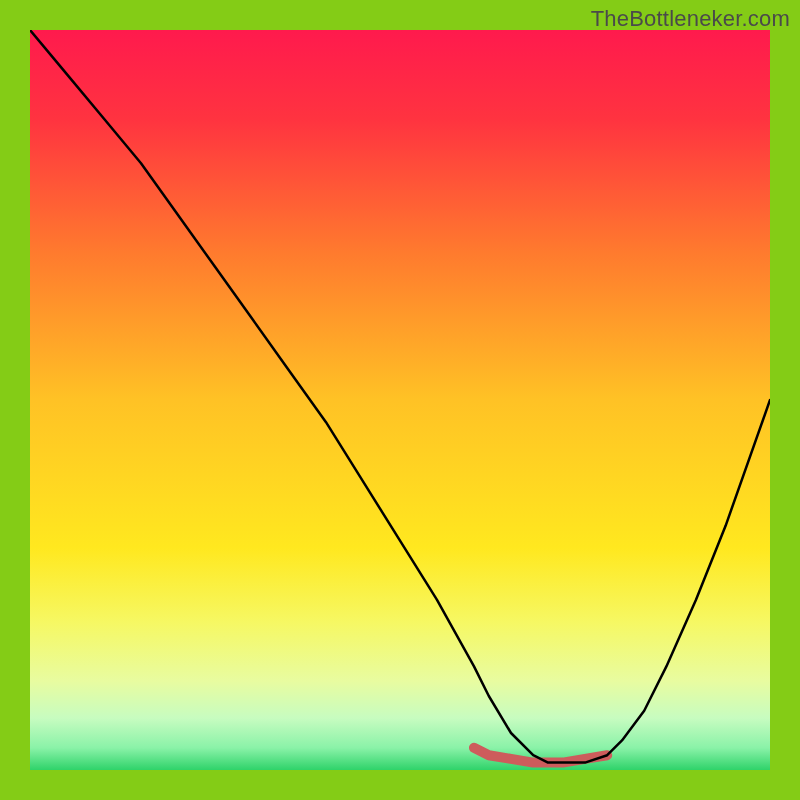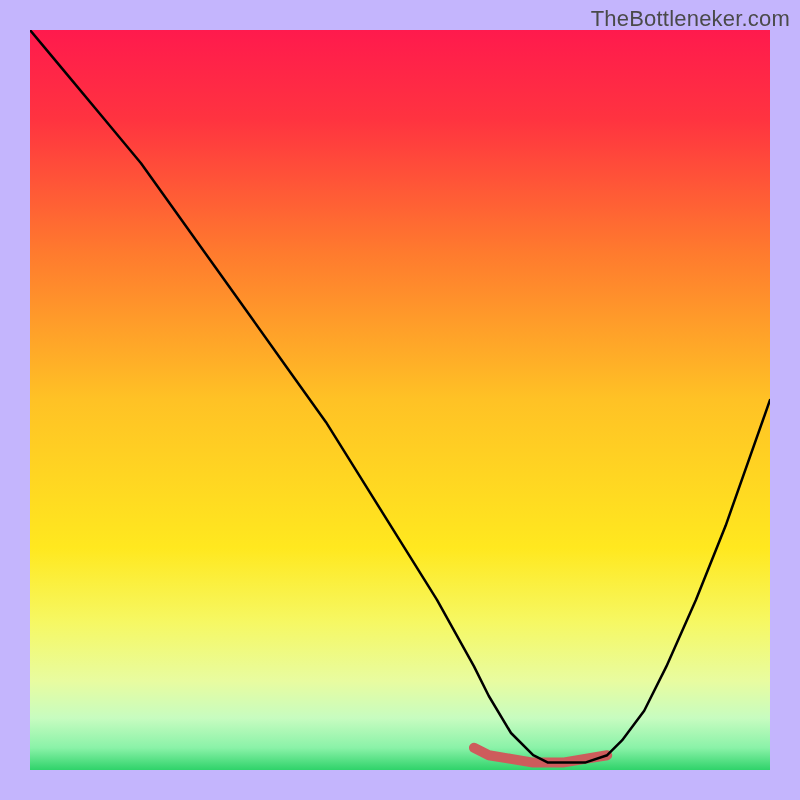--- a/index.html
+++ b/index.html
@@ -7,21 +7,21 @@
     padding: 0;
     width: 800px;
     height: 800px;
     background: #000;
     font-family: Arial, Helvetica, sans-serif;
   }
   .chart-container {
     position: relative;
     width: 800px;
     height: 800px;
-    background: #c4b5fd;
+    background: #84cc16;
   }
   .watermark {
     position: absolute;
     top: 6px;
     right: 10px;
     color: #4a4a4a;
     font-size: 22px;
     font-weight: 500;
     letter-spacing: 0.2px;
     z-index: 10;

